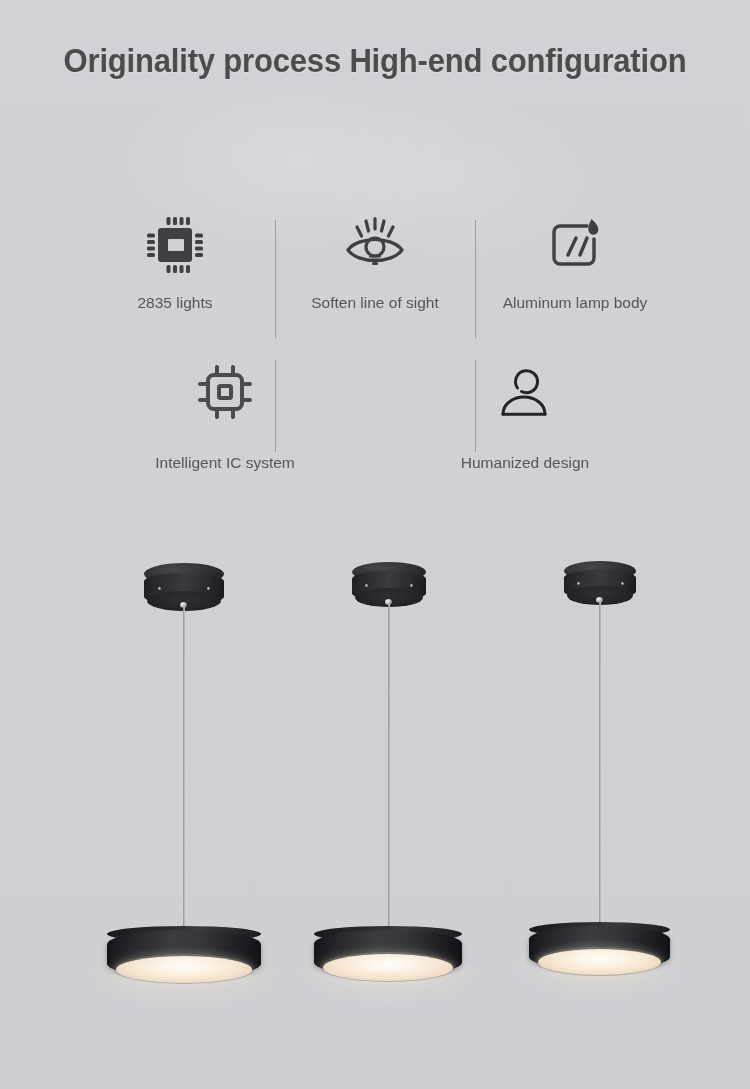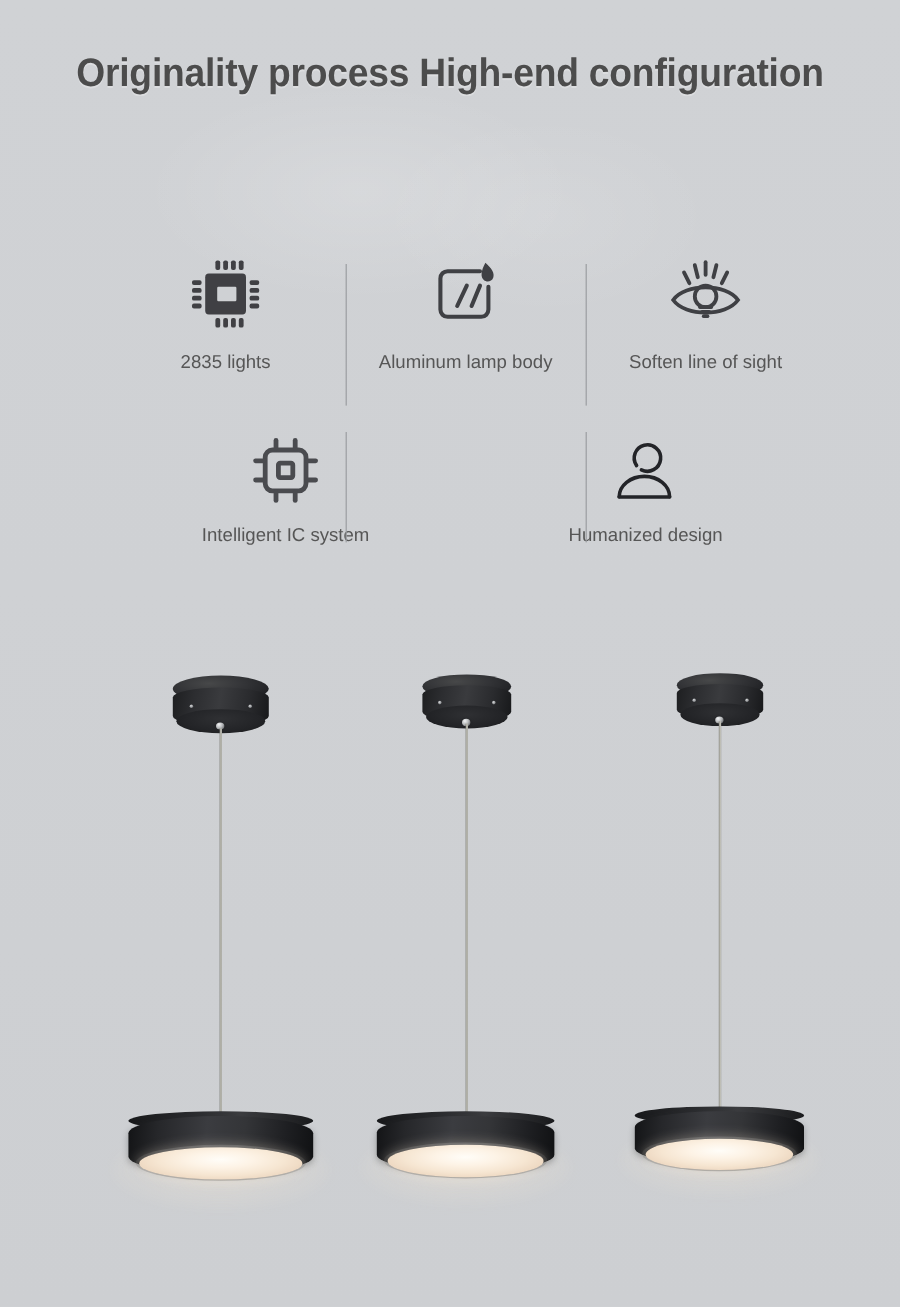--- a/index.html
+++ b/index.html
@@ -27,21 +27,21 @@
     color:#4c4c4c;
     letter-spacing:-0.2px;
     transform:scaleX(0.94);
     transform-origin:center;
     font-family:"Liberation Sans Narrow","Liberation Sans",sans-serif;
     text-shadow:0 1px 0 rgba(255,255,255,0.25);
   }
 
   
   .features {
-    position:absolute; left:88px; top:208px; width:600px;
+    position:absolute; left:75px; top:208px; width:600px;
   }
   .frow { display:flex; position:relative; }
   .frow.r1 { height:150px; }
   .frow.r2 { height:120px; }
   .fcell {
     flex:1 1 0;
     display:flex; flex-direction:column;
     align-items:center;
     position:relative;
   }
@@ -51,21 +51,21 @@
   }
   .frow.r2 .fcell .icon-wrap { height:68px; }
   .flabel {
     font-size:15.5px;
     color:#565656;
     text-align:center;
     line-height:1.42;
     max-width:150px;
     margin-top:10px;
   }
-  .frow.r2 .flabel { margin-top:10px; }
+  .frow.r2 .flabel { margin-top:26px; }
 
   .vdiv {
     position:absolute;
     width:1px;
     background:#9b9da1;
   }
   .frow.r1 .vdiv { top:12px; height:118px; }
   .frow.r2 .vdiv { top:2px; height:92px; }
   .vdiv.d1 { left:200px; }
   .vdiv.d2 { left:400px; }
@@ -174,52 +174,52 @@
               <rect x="51" y="39" width="8" height="4" rx="1.6"></rect>
             </g>
             <rect x="24" y="25" width="16" height="12" rx="1" fill="#cfd1d4"></rect>
           </svg>
         </div>
         <div class="flabel">2835 lights</div>
       </div>
 
       <div class="fcell">
         <div class="icon-wrap">
-          <svg class="ic" width="64" height="60" viewBox="0 0 64 60">
-            <g stroke="#3f4044" stroke-width="3.4" fill="none" stroke-linecap="round" stroke-linejoin="round">
-              <path d="M44 11 L17 11 A6 6 0 0 0 11 17 L11 43 A6 6 0 0 0 17 49 L45 49 A6 6 0 0 0 51 43 L51 24"></path>
-              <line x1="25" y1="40" x2="33" y2="23"></line>
-              <line x1="37" y1="40" x2="44" y2="23"></line>
-            </g>
-            <path d="M48.5 4 C53.5 8.5, 56.5 12.5, 55 16.5 C53.8 19.8, 49.6 20.6, 47.2 18.4 C44.6 16, 44.4 11.5, 48.5 4 Z" fill="#3f4044"></path>
-          </svg>
-        </div>
-        <div class="flabel">Aluminum lamp body</div>
-      </div>
-
-      <div class="fcell">
-        <div class="icon-wrap">
           <svg class="ic" width="66" height="60" viewBox="0 0 66 60">
             <g stroke="#3f4044" stroke-width="3.2" fill="none" stroke-linecap="round">
               <path d="M6 35 C16 21, 50 21, 60 35 C50 49, 16 49, 6 35 Z"></path>
               <line x1="15" y1="12" x2="19.5" y2="21"></line>
               <line x1="24" y1="6" x2="26.5" y2="16"></line>
               <line x1="33" y1="3.5" x2="33" y2="14"></line>
               <line x1="42" y1="6" x2="39.5" y2="16"></line>
               <line x1="51" y1="12" x2="46.5" y2="21"></line>
               <circle cx="33" cy="32" r="9"></circle>
               <path d="M28.5 41 L37.5 41"></path>
               <path d="M30 45 L36 45"></path>
               <path d="M31.5 48.5 L34.5 48.5"></path>
             </g>
           </svg>
         </div>
         <div class="flabel">Soften line of sight</div>
       </div>
 
+      <div class="fcell">
+        <div class="icon-wrap">
+          <svg class="ic" width="64" height="60" viewBox="0 0 64 60">
+            <g stroke="#3f4044" stroke-width="3.4" fill="none" stroke-linecap="round" stroke-linejoin="round">
+              <path d="M44 11 L17 11 A6 6 0 0 0 11 17 L11 43 A6 6 0 0 0 17 49 L45 49 A6 6 0 0 0 51 43 L51 24"></path>
+              <line x1="25" y1="40" x2="33" y2="23"></line>
+              <line x1="37" y1="40" x2="44" y2="23"></line>
+            </g>
+            <path d="M48.5 4 C53.5 8.5, 56.5 12.5, 55 16.5 C53.8 19.8, 49.6 20.6, 47.2 18.4 C44.6 16, 44.4 11.5, 48.5 4 Z" fill="#3f4044"></path>
+          </svg>
+        </div>
+        <div class="flabel">Aluminum lamp body</div>
+      </div>
+
       <div class="vdiv d1"></div>
       <div class="vdiv d2"></div>
     </div>
 
     <div class="frow r2">
 
       <div class="fcell">
         <div class="icon-wrap">
           <svg class="ic" width="62" height="62" viewBox="0 0 62 62">
             <g stroke="#4a4b4f" stroke-width="4" fill="none" stroke-linecap="round">

